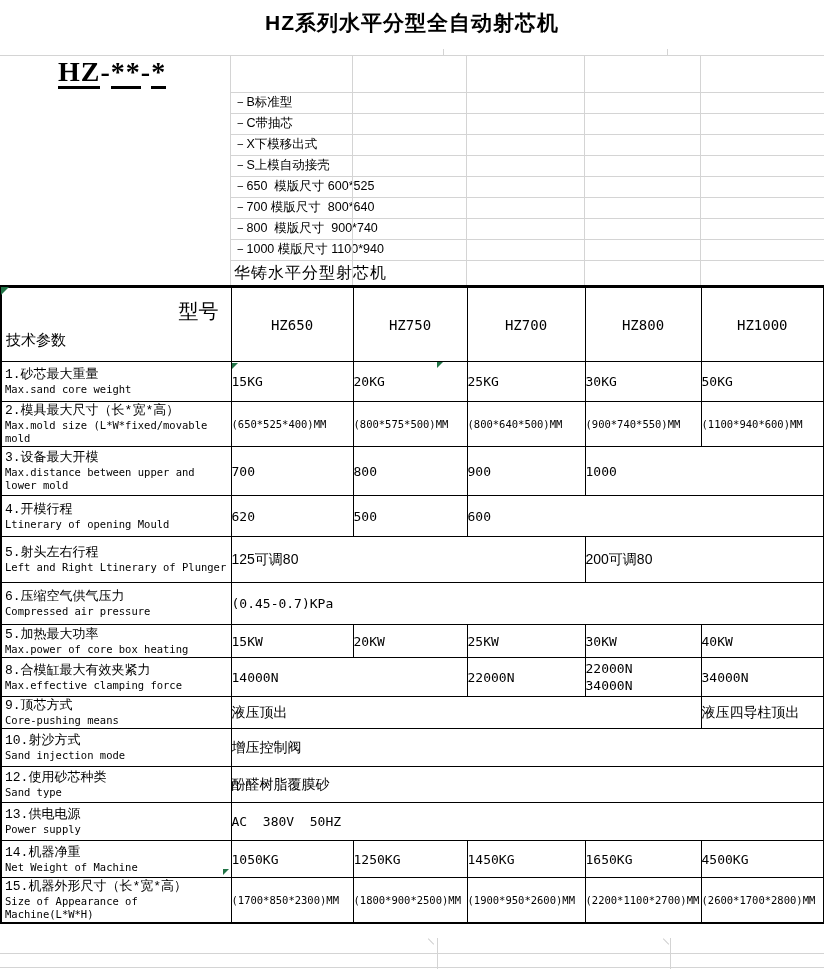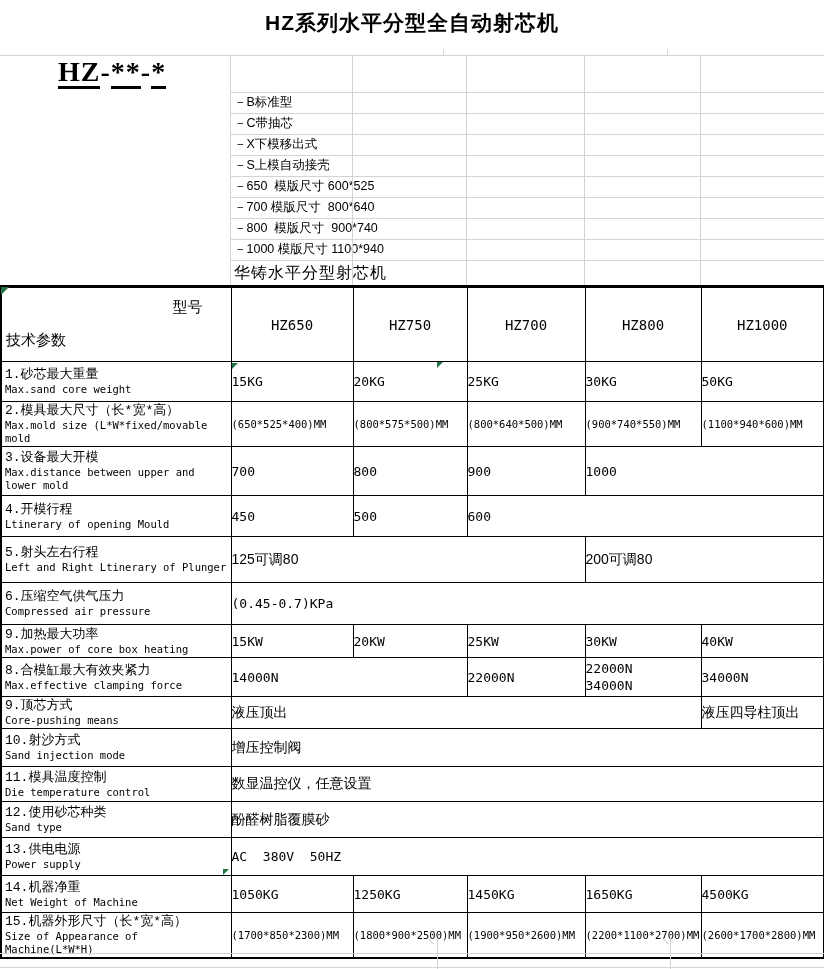--- a/index.html
+++ b/index.html
@@ -36,21 +36,21 @@
     line-height:25px; font-size:16px; letter-spacing:1px;
   }
   
   table.spec {
     position:absolute; top:285px; left:0; width:823px;
     border-collapse:collapse; table-layout:fixed;
     border:2px solid #000; border-top:3px solid #000;
   }
   table.spec td { border:1px solid #000; vertical-align:middle; overflow:hidden; }
   td.corner { position:relative; }
-  .corner-model { position:absolute; top:10px; right:28px; font-size:15px; }
+  .corner-model { position:absolute; top:10px; right:12px; font-size:20px; }
   .corner-params { position:absolute; bottom:11px; left:4px; font-size:15px; }
   td.model-h { text-align:center; font-family:"DejaVu Sans Mono", monospace; font-size:14px; }
   td.lbl { padding:1px 1px 1px 3px; }
   td.lbl .cn { font-size:13px; line-height:16px;font-family:Liberation Mono, monospace; }
   td.lbl .en { font-family:"DejaVu Sans Mono", monospace; font-size:10.5px; line-height:13px; }
   td.val { text-align:left; font-family:"DejaVu Sans Mono", monospace; font-size:13px; }
   td.val.cjk { font-family:"Liberation Sans", sans-serif; font-size:14px; }
   td.val.sm { font-size:10.5px; }
   td.val.pre2 { white-space:pre-line; line-height:17px; }
   td.val.prew { white-space:pre; }
@@ -128,42 +128,42 @@
       <td class="val">700</td>
       <td class="val">800</td>
       <td class="val">900</td>
       <td class="val" colspan="2">1000</td>
     </tr>
     <tr style="height:41px">
       <td class="lbl">
         <div class="cn">4.开模行程</div>
         <div class="en">Ltinerary of opening Mould</div>
       </td>
-      <td class="val">450</td>
+      <td class="val">620</td>
       <td class="val">500</td>
       <td class="val" colspan="3">600</td>
     </tr>
     <tr style="height:46px">
       <td class="lbl">
         <div class="cn">5.射头左右行程</div>
         <div class="en">Left and Right Ltinerary of Plunger</div>
       </td>
       <td class="val cjk" colspan="3">125可调80</td>
       <td class="val cjk" colspan="2">200可调80</td>
     </tr>
     <tr style="height:42px">
       <td class="lbl">
         <div class="cn">6.压缩空气供气压力</div>
         <div class="en">Compressed air pressure</div>
       </td>
       <td class="val" colspan="5">(0.45-0.7)KPa</td>
     </tr>
     <tr style="height:33px">
       <td class="lbl">
-        <div class="cn">9.加热最大功率</div>
+        <div class="cn">5.加热最大功率</div>
         <div class="en">Max.power of core box heating</div>
       </td>
       <td class="val">15KW</td>
       <td class="val">20KW</td>
       <td class="val">25KW</td>
       <td class="val">30KW</td>
       <td class="val">40KW</td>
     </tr>
     <tr style="height:39px">
       <td class="lbl">
@@ -183,27 +183,20 @@
       </td>
       <td class="val cjk" colspan="4">液压顶出</td>
       <td class="val cjk">液压四导柱顶出</td>
     </tr>
     <tr style="height:38px">
       <td class="lbl">
         <div class="cn">10.射沙方式</div>
         <div class="en">Sand injection mode</div>
       </td>
       <td class="val cjk" colspan="5">增压控制阀</td>
-    </tr>
-    <tr style="height:35px">
-      <td class="lbl">
-        <div class="cn">11.模具温度控制</div>
-        <div class="en">Die temperature control</div>
-      </td>
-      <td class="val cjk" colspan="5">数显温控仪，任意设置</td>
     </tr>
     <tr style="height:36px">
       <td class="lbl">
         <div class="cn">12.使用砂芯种类</div>
         <div class="en">Sand type</div>
       </td>
       <td class="val cjk" colspan="5">酚醛树脂覆膜砂</td>
     </tr>
     <tr style="height:38px">
       <td class="lbl">

